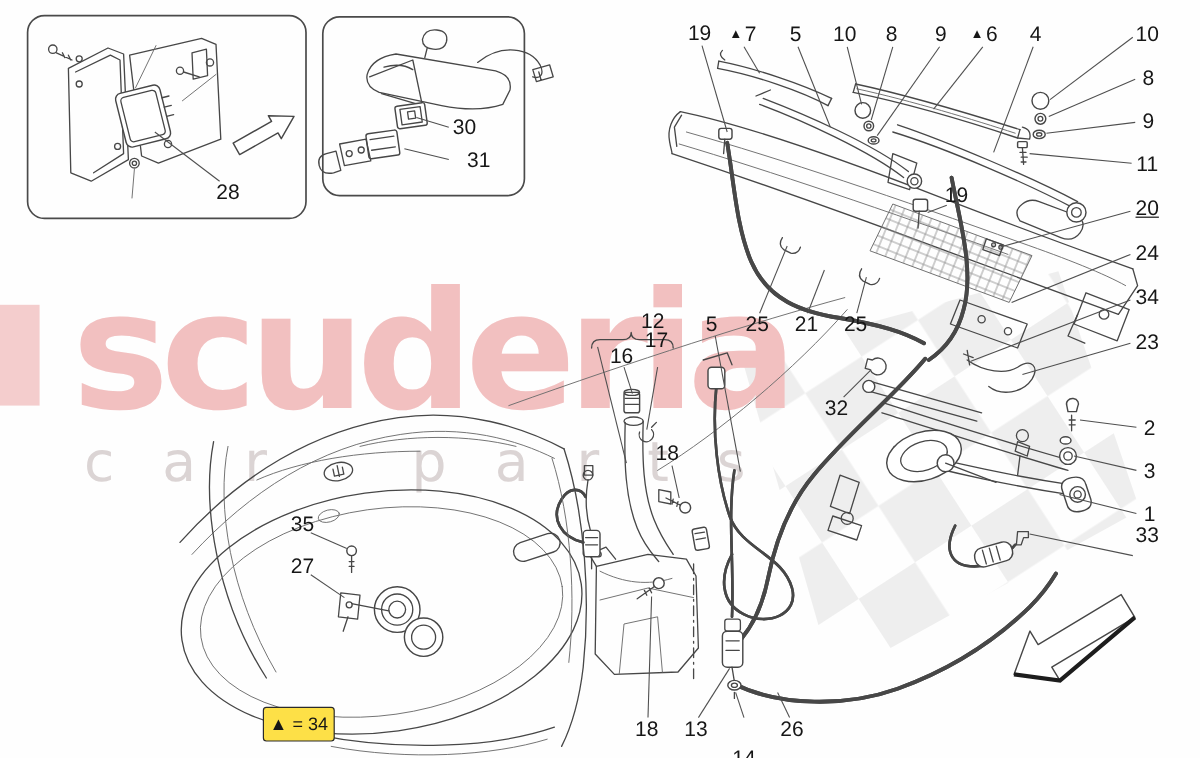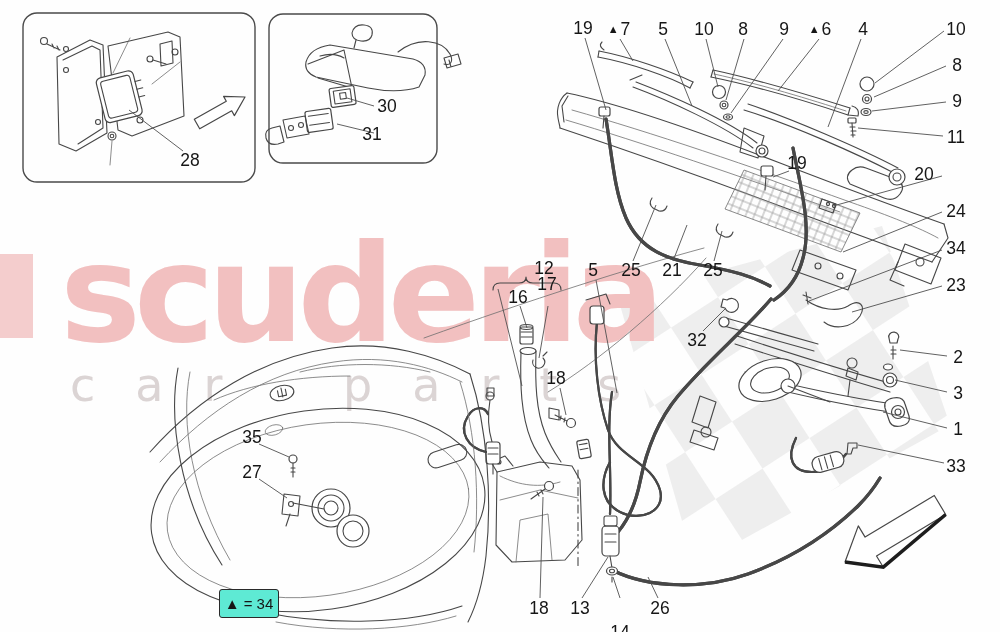--- a/index.html
+++ b/index.html
@@ -27,21 +27,21 @@
   .leader{stroke:#4f4f4f;stroke-width:0.9;}
   .thick{stroke:#1d1d1d;stroke-width:3.5;fill:none;stroke-linecap:butt;}
   
   .callouts{width:1000px;height:632px;pointer-events:none;padding-left:28px;}
   .callout{position:absolute;transform:translate(-50%,-50%);
            font-size:17.5px;color:#161616;white-space:nowrap;
            display:flex;align-items:center;gap:2px;pointer-events:auto;cursor:pointer;}
   .callout .tri{font-size:11px;line-height:1;}
   
   .legend{position:absolute;left:219px;top:589px;width:58px;height:27px;
-          border:1.6px solid #2a2a2a;border-radius:3px;background:#5eead4;
+          border:1.6px solid #2a2a2a;border-radius:3px;background:#fde047;
           display:flex;align-items:center;justify-content:center;
           font-size:15px;color:#161616;}
 </style>
 </head>
 <body>
 
 <div class="stage">
 
   <svg class="layer" width="1000" height="632">
     <defs>
@@ -396,42 +396,42 @@
       </div>
       <div class="callout" style="left: 957px; top: 65px;">
         <span>8</span>
       </div>
       <div class="callout" style="left: 957px; top: 101px;">
         <span>9</span>
       </div>
       <div class="callout" style="left: 956px; top: 137px;">
         <span>11</span>
       </div>
-      <div class="callout" style="left: 924px; top: 174px;">
+      <div class="callout" style="left: 956px; top: 174px; text-decoration: underline;">
         <span>20</span>
       </div>
       <div class="callout" style="left: 956px; top: 211px;">
         <span>24</span>
       </div>
       <div class="callout" style="left: 956px; top: 248px;">
         <span>34</span>
       </div>
       <div class="callout" style="left: 956px; top: 285px;">
         <span>23</span>
       </div>
       <div class="callout" style="left: 958px; top: 357px;">
         <span>2</span>
       </div>
       <div class="callout" style="left: 958px; top: 393px;">
         <span>3</span>
       </div>
       <div class="callout" style="left: 958px; top: 429px;">
         <span>1</span>
       </div>
-      <div class="callout" style="left: 956px; top: 466px;">
+      <div class="callout" style="left: 956px; top: 446px;">
         <span>33</span>
       </div>
       <div class="callout" style="left: 797px; top: 163px;">
         <span>19</span>
       </div>
       <div class="callout" style="left: 544px; top: 268px;">
         <span>12</span>
       </div>
       <div class="callout" style="left: 518px; top: 297px;">
         <span>16</span>
@@ -474,21 +474,21 @@
       </div>
       <div class="callout" style="left: 252px; top: 472px;">
         <span>27</span>
       </div>
       <div class="callout" style="left: 190px; top: 160px;">
         <span>28</span>
       </div>
       <div class="callout" style="left: 387px; top: 106px;">
         <span>30</span>
       </div>
-      <div class="callout" style="left: 372px; top: 134px;">
+      <div class="callout" style="left: 399px; top: 134px;">
         <span>31</span>
       </div>
     </div>
 
   <div class="legend">
     <span>▲ = 34</span>
   </div>
 </div>
 
 </body></html>

